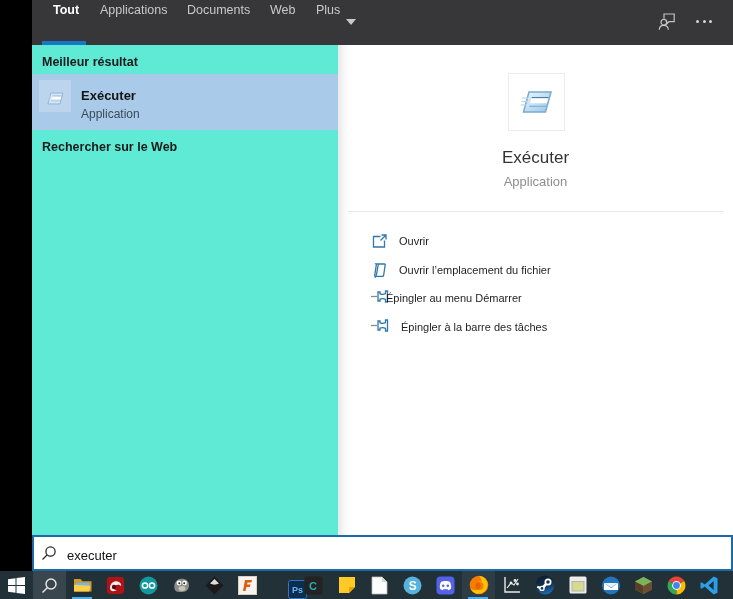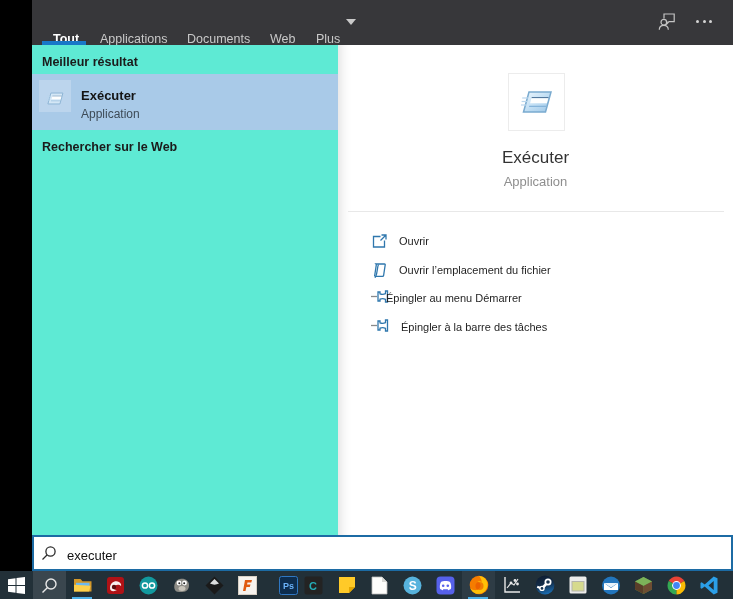--- a/index.html
+++ b/index.html
@@ -1,19 +1,19 @@
 <!DOCTYPE html>
 <html><head>
 <meta charset="utf-8">
 <style>
 * { margin:0; padding:0; box-sizing:border-box; }
 html,body { width:733px; height:599px; overflow:hidden; }
 body { position:relative; background:#000; font-family:"Liberation Sans",sans-serif; }
 #topbar { position:absolute; left:32px; top:0; width:701px; height:45px; background:#37373a; }
-.tab { position:absolute; top:32px; font-size:12.5px; color:#c9c9c9; }
+.tab { position:absolute; top:3px; font-size:12.5px; color:#c9c9c9; }
 #tab-tout { left:21px; color:#fff; font-weight:bold; }
 #underline { position:absolute; left:10px; top:41px; width:44px; height:4px; background:#1878c8; }
 #fbicon { position:absolute; left:626px; top:12px; }
 .dots { position:absolute; top:20px; width:3px; height:3px; border-radius:50%; background:#d4d4d4; }
 #leftpanel { position:absolute; left:32px; top:45px; width:306px; height:561px; background:#5eead4; }
 #rightpanel { position:absolute; left:338px; top:45px; width:395px; height:490px; background:#fff; box-shadow:inset 14px 0 14px -14px rgba(0,0,0,0.18); }
 .sechead { position:absolute; left:10px; font-size:12.5px; font-weight:bold; color:#1b1b1b; }
 #hlrow { position:absolute; left:0; top:29px; width:306px; height:56px; background:#a9cae8; }
 #hlicon { position:absolute; left:7px; top:6px; width:32px; height:32px; background:rgba(255,255,255,0.22); display:flex; align-items:center; justify-content:center; }
 #hltitle { position:absolute; left:49px; top:13.5px; font-size:13px; font-weight:bold; color:#141414; }
@@ -197,21 +197,21 @@
       <polygon points="9.5,0.5 18.5,9.5 9.5,18.5 0.5,9.5" fill="#1a1a1a"></polygon>
       <path d="M9.5 3 L14 7.5 C11 9 8 9 5 7.5 Z" fill="#fff" opacity="0.85"></path>
     </svg>
   </div>
   <div class="tbtn" style="left:231px;">
     <svg width="19" height="19" viewBox="0 0 19 19">
       <rect x="0.5" y="0.5" width="18" height="18" fill="#f7f3ee" stroke="#d8d0c5"></rect>
       <path d="M5 15 L7 4 H14 L13.3 6.5 H9.5 L9 8.5 H12.5 L11.8 11 H8.4 L7.5 15 Z" fill="#e05a10"></path>
     </svg>
   </div>
-  <div class="tbtn" style="left:272px;">
+  <div class="tbtn" style="left:281px;align-items:flex-end;">
     <svg width="19" height="19" viewBox="0 0 19 19">
       <rect x="0.5" y="0.5" width="18" height="18" rx="2" fill="#0d2d4e" stroke="#2f77c2"></rect>
       <text x="4" y="13" font-family="Liberation Sans" font-size="9" font-weight="bold" fill="#6bb2f8">Ps</text>
     </svg>
   </div>
   <div class="tbtn" style="left:297px;">
     <svg width="19" height="19" viewBox="0 0 19 19">
       <rect x="0.5" y="0.5" width="18" height="18" rx="2" fill="#232323"></rect>
       <text x="5" y="13.5" font-family="Liberation Sans" font-size="11" font-weight="bold" fill="#25aeb8">C</text>
     </svg>

